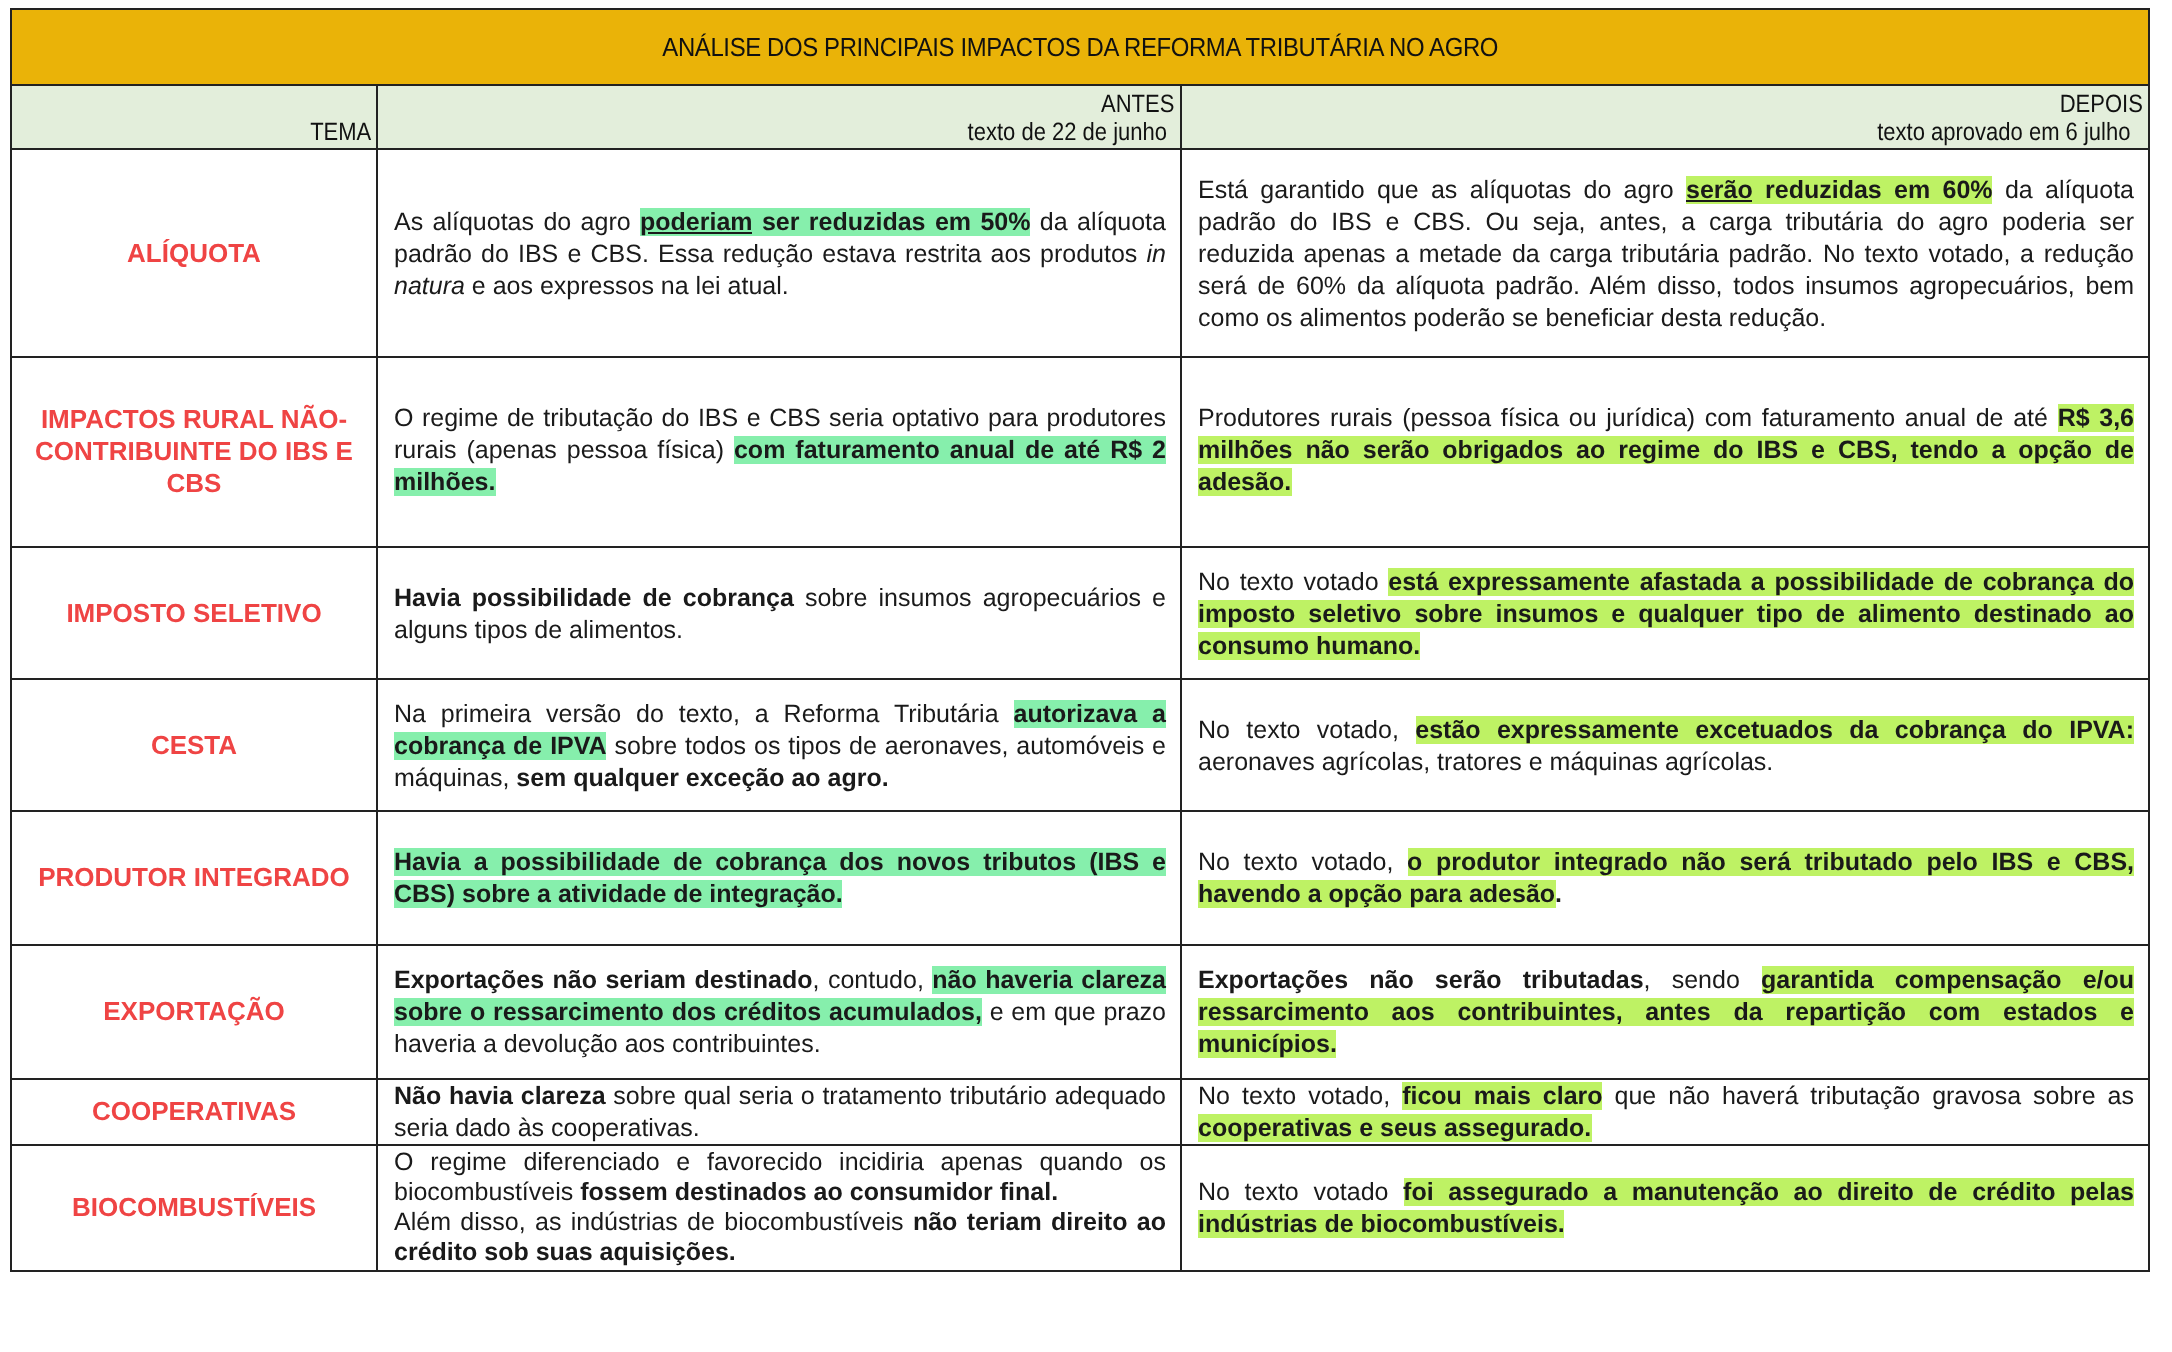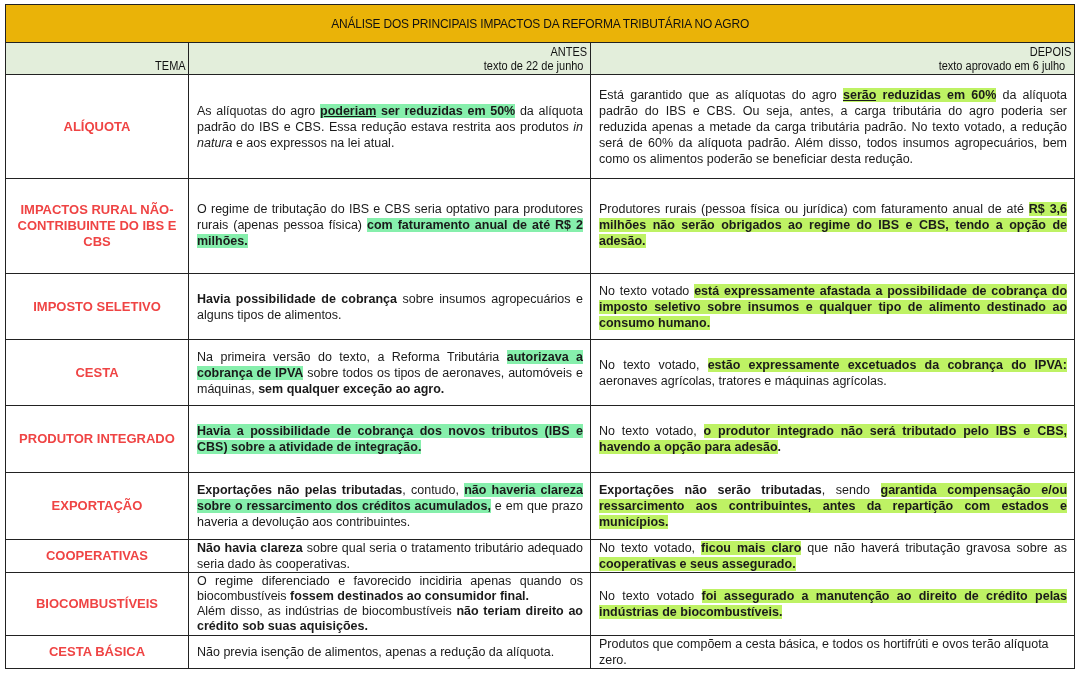--- a/index.html
+++ b/index.html
@@ -71,32 +71,27 @@
     <td class="txt"><span>Na primeira versão do texto, a Reforma Tributária </span><span class="b hy">autorizava a cobrança de IPVA</span><span> sobre todos os tipos de aeronaves, automóveis e máquinas, </span><span class="b">sem qualquer exceção ao agro.</span></td>
     <td class="txt"><span>No texto votado, </span><span class="b hg">estão expressamente excetuados da cobrança do IPVA:</span><span> aeronaves agrícolas, tratores e máquinas agrícolas.</span></td>
   </tr>
   <tr style="height:67px">
     <td class="tema">PRODUTOR INTEGRADO</td>
     <td class="txt"><span class="b hy">Havia a possibilidade de cobrança dos novos tributos (IBS e CBS) sobre a atividade de integração.</span></td>
     <td class="txt"><span>No texto votado, </span><span class="b hg">o produtor integrado não será tributado pelo IBS e CBS, havendo a opção para adesão</span><span class="b">.</span></td>
   </tr>
   <tr style="height:67px">
     <td class="tema">EXPORTAÇÃO</td>
-    <td class="txt"><span class="b">Exportações não pelas tributadas</span><span>, contudo, </span><span class="b hy">não haveria clareza sobre o ressarcimento dos créditos acumulados,</span><span> e em que prazo haveria a devolução aos contribuintes.</span></td>
+    <td class="txt"><span class="b">Exportações não seriam destinado</span><span>, contudo, </span><span class="b hy">não haveria clareza sobre o ressarcimento dos créditos acumulados,</span><span> e em que prazo haveria a devolução aos contribuintes.</span></td>
     <td class="txt"><span class="b">Exportações não serão tributadas</span><span>, sendo </span><span class="b hg">garantida compensação e/ou ressarcimento aos contribuintes, antes da repartição com estados e municípios.</span></td>
   </tr>
   <tr style="height:31px">
     <td class="tema">COOPERATIVAS</td>
     <td class="txt"><span class="b">Não havia clareza</span><span> sobre qual seria o tratamento tributário adequado seria dado às cooperativas.</span></td>
     <td class="txt"><span>No texto votado, </span><span class="b hg">ficou mais claro</span><span> que não haverá tributação gravosa sobre as </span><span class="b hg">cooperativas e seus assegurado.</span></td>
   </tr>
   <tr style="height:63px">
     <td class="tema">BIOCOMBUSTÍVEIS</td>
     <td class="txt" style="line-height:15px"><span>O regime diferenciado e favorecido incidiria apenas quando os biocombustíveis </span><span class="b">fossem destinados ao consumidor final.</span><br><span>Além disso, as indústrias de biocombustíveis </span><span class="b">não teriam direito ao crédito sob suas aquisições.</span></td>
     <td class="txt"><span>No texto votado </span><span class="b hg">foi assegurado a manutenção ao direito de crédito pelas indústrias de biocombustíveis.</span></td>
   </tr>
-  <tr style="height:31px">
-    <td class="tema">CESTA BÁSICA</td>
-    <td class="txt" style="text-align:left"><span>Não previa isenção de alimentos, apenas a redução da alíquota.</span></td>
-    <td class="txt" style="text-align:left"><span>Produtos que compõem a cesta básica, e todos os hortifrúti e ovos terão alíquota zero.</span></td>
-  </tr>
 </tbody>
   </table>
 
 </body></html>

